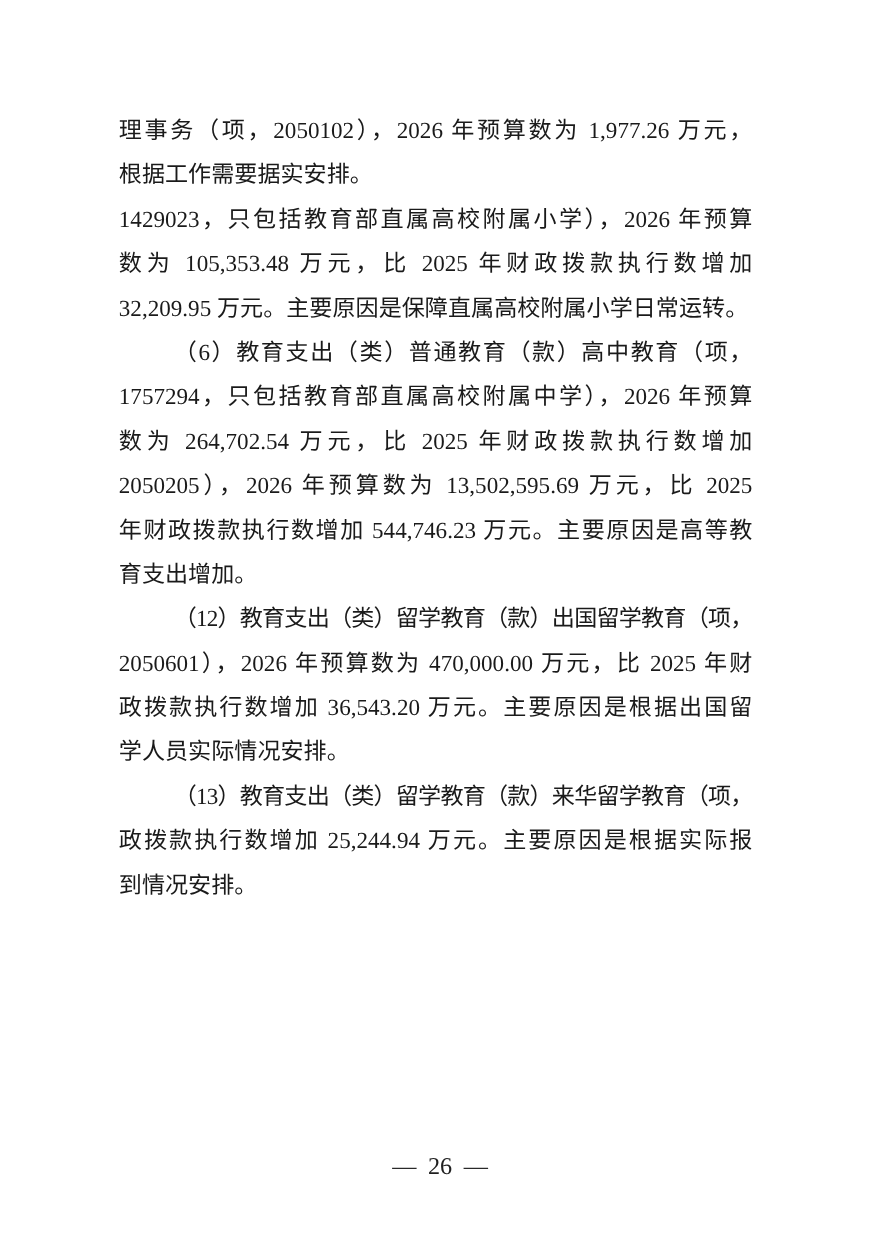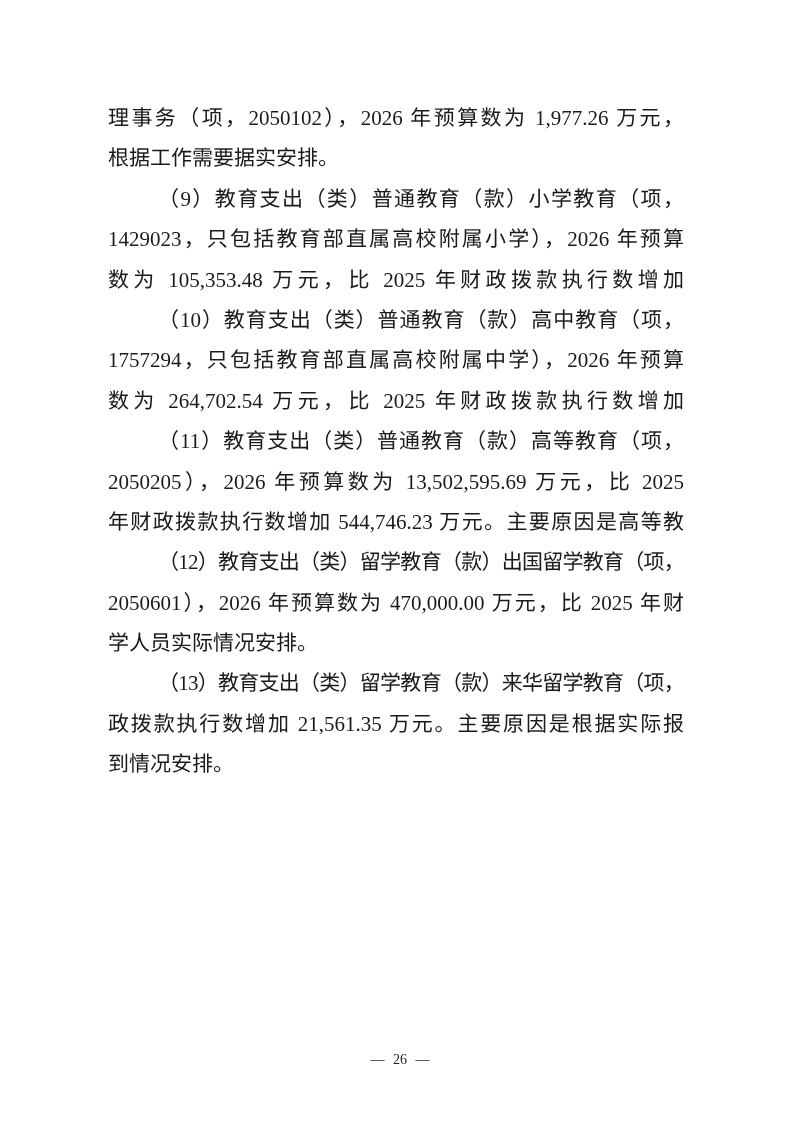--- a/index.html
+++ b/index.html
@@ -36,65 +36,66 @@
   .line.para-last {
     text-align:center;
     text-align-last:left;
     white-space:nowrap;
   }
   .footer {
     position:absolute;
     left:0; top:1045px;
     width:800px;
     text-align:center;
-    font-size:14px;
+    font-size:22px;
     line-height:30px;
     color:#1f1f1f;
     word-spacing:5px;
   }
 </style>
 </head>
 <body>
 
 <div class="page">
 
   <div class="content">
 
     <p class="para">
       <span class="line">理事务（项，2050102），2026 年预算数为 1,977.26 万元，</span>
       <span class="line para-last">根据工作需要据实安排。</span>
     </p>
 
     <p class="para">
-      <span class="line indent">（9）教育支出（类）普通教育（款）小学教育（项，</span>
       <span class="line">1429023，只包括教育部直属高校附属小学），2026 年预算</span>
       <span class="line">数为 105,353.48 万元，比 2025 年财政拨款执行数增加</span>
+      <span class="line para-last">32,209.95 万元。主要原因是保障直属高校附属小学日常运转。</span>
     </p>
 
     <p class="para">
-      <span class="line indent">（10）教育支出（类）普通教育（款）高中教育（项，</span>
+      <span class="line indent">（6）教育支出（类）普通教育（款）高中教育（项，</span>
       <span class="line">1757294，只包括教育部直属高校附属中学），2026 年预算</span>
       <span class="line">数为 264,702.54 万元，比 2025 年财政拨款执行数增加</span>
     </p>
 
     <p class="para">
-      <span class="line indent">（11）教育支出（类）普通教育（款）高等教育（项，</span>
       <span class="line">2050205），2026 年预算数为 13,502,595.69 万元，比 2025</span>
       <span class="line">年财政拨款执行数增加 544,746.23 万元。主要原因是高等教</span>
+      <span class="line para-last">育支出增加。</span>
     </p>
 
     <p class="para">
       <span class="line indent tight">（12）教育支出（类）留学教育（款）出国留学教育（项，</span>
       <span class="line">2050601），2026 年预算数为 470,000.00 万元，比 2025 年财</span>
+      <span class="line">政拨款执行数增加 36,543.20 万元。主要原因是根据出国留</span>
       <span class="line para-last">学人员实际情况安排。</span>
     </p>
 
     <p class="para">
       <span class="line indent tight">（13）教育支出（类）留学教育（款）来华留学教育（项，</span>
-      <span class="line">政拨款执行数增加 21,561.35 万元。主要原因是根据实际报</span>
+      <span class="line">政拨款执行数增加 25,244.94 万元。主要原因是根据实际报</span>
       <span class="line para-last">到情况安排。</span>
     </p>
 
   </div>
 
   <div class="footer">
     <span>— 26 —</span>
   </div>
 
 </div>

